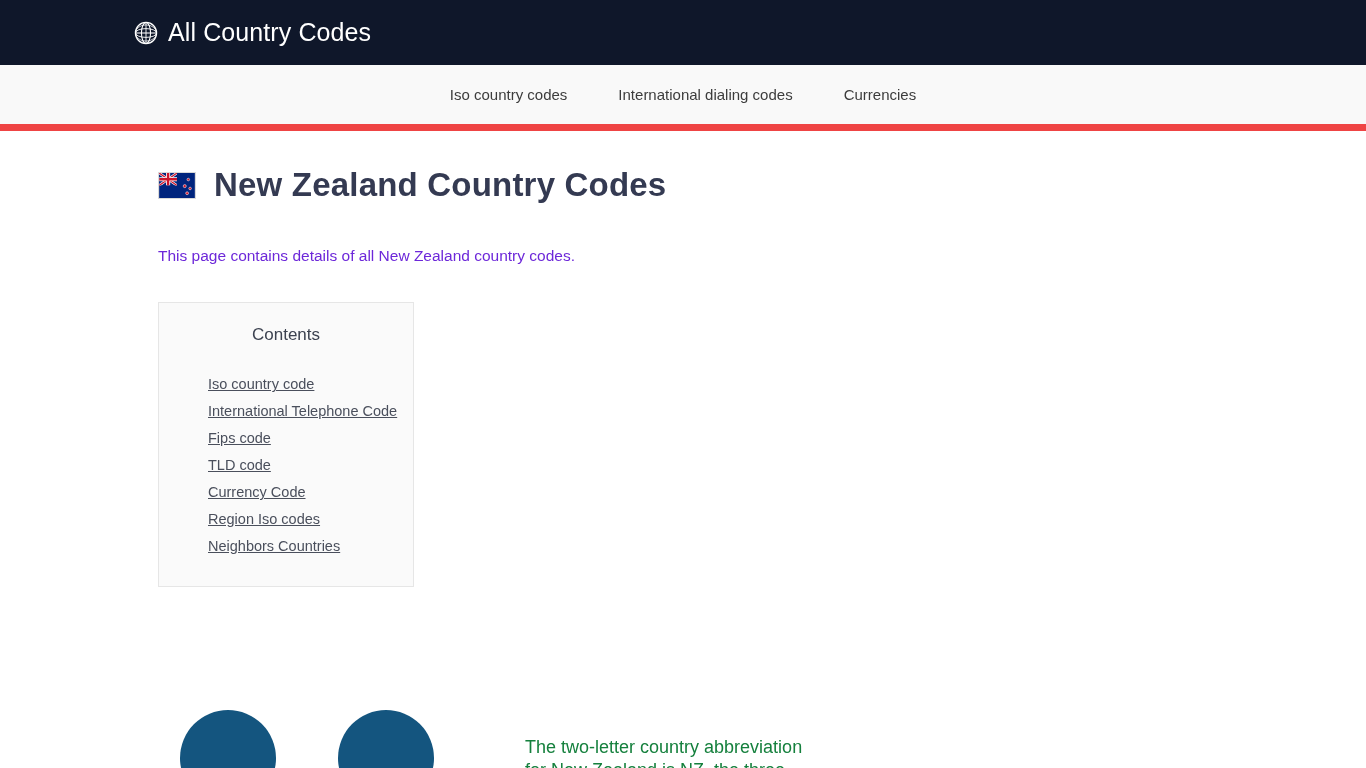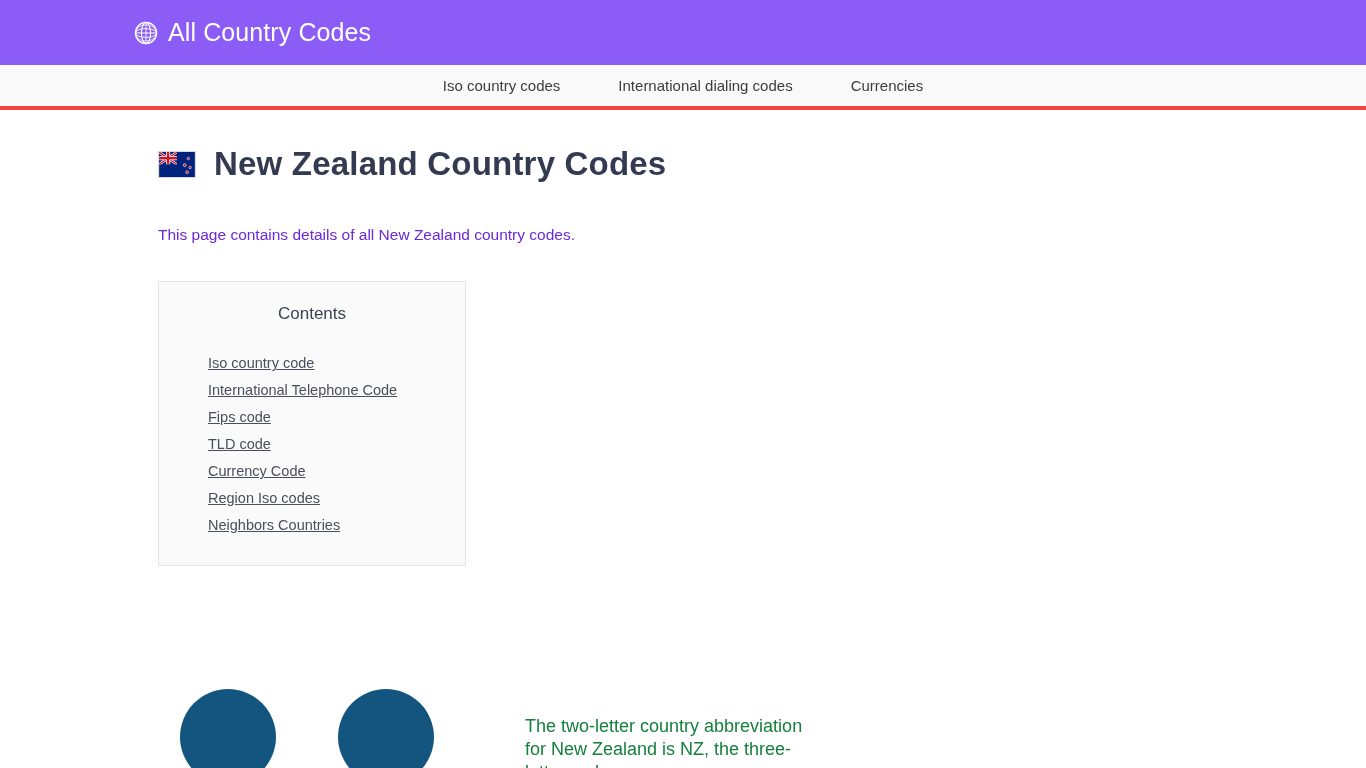--- a/index.html
+++ b/index.html
@@ -9,21 +9,21 @@
     width: 1366px;
     height: 768px;
     overflow: hidden;
     background: #ffffff;
     font-family: "Liberation Sans", sans-serif;
   }
 
   
   .site-header {
     height: 65px;
-    background: #8b5cf6;
+    background: #0f172a;
     display: flex;
     align-items: center;
     padding-left: 133px;
   }
   .brand {
     display: flex;
     align-items: center;
     gap: 9px;
     text-decoration: none;
   }
@@ -37,27 +37,27 @@
     color: #ffffff;
     font-size: 25px;
     font-weight: 400;
     letter-spacing: 0.1px;
     line-height: 1;
     white-space: nowrap;
   }
 
   
   .main-nav {
-    height: 45px;
+    height: 66px;
     background: #F9F9F9;
-    border-bottom: 4px solid #ef4444;
+    border-bottom: 7px solid #ef4444;
     display: flex;
     align-items: center;
     justify-content: center;
-    gap: 8px;
+    gap: 1px;
   }
   .nav-link {
     color: #3C3C3C;
     font-size: 15px;
     text-decoration: none;
     padding: 0 17px;
     line-height: 1;
     white-space: nowrap;
   }
   .nav-link + .nav-link { margin-left: 16px; }
@@ -94,21 +94,21 @@
     margin: 0;
     padding-top: 42px;
     font-size: 15.5px;
     color: #6d28d9;
     line-height: 1.4;
   }
 
   
   .contents-box {
     margin-top: 35px;
-    width: 308px;
+    width: 256px;
     background: #FAFAFA;
     border: 1px solid #E6E6E6;
     padding: 22px 0 24px 0;
   }
   .contents-heading {
     margin: 0;
     text-align: center;
     font-size: 17px;
     font-weight: 400;
     color: #3C4250;

